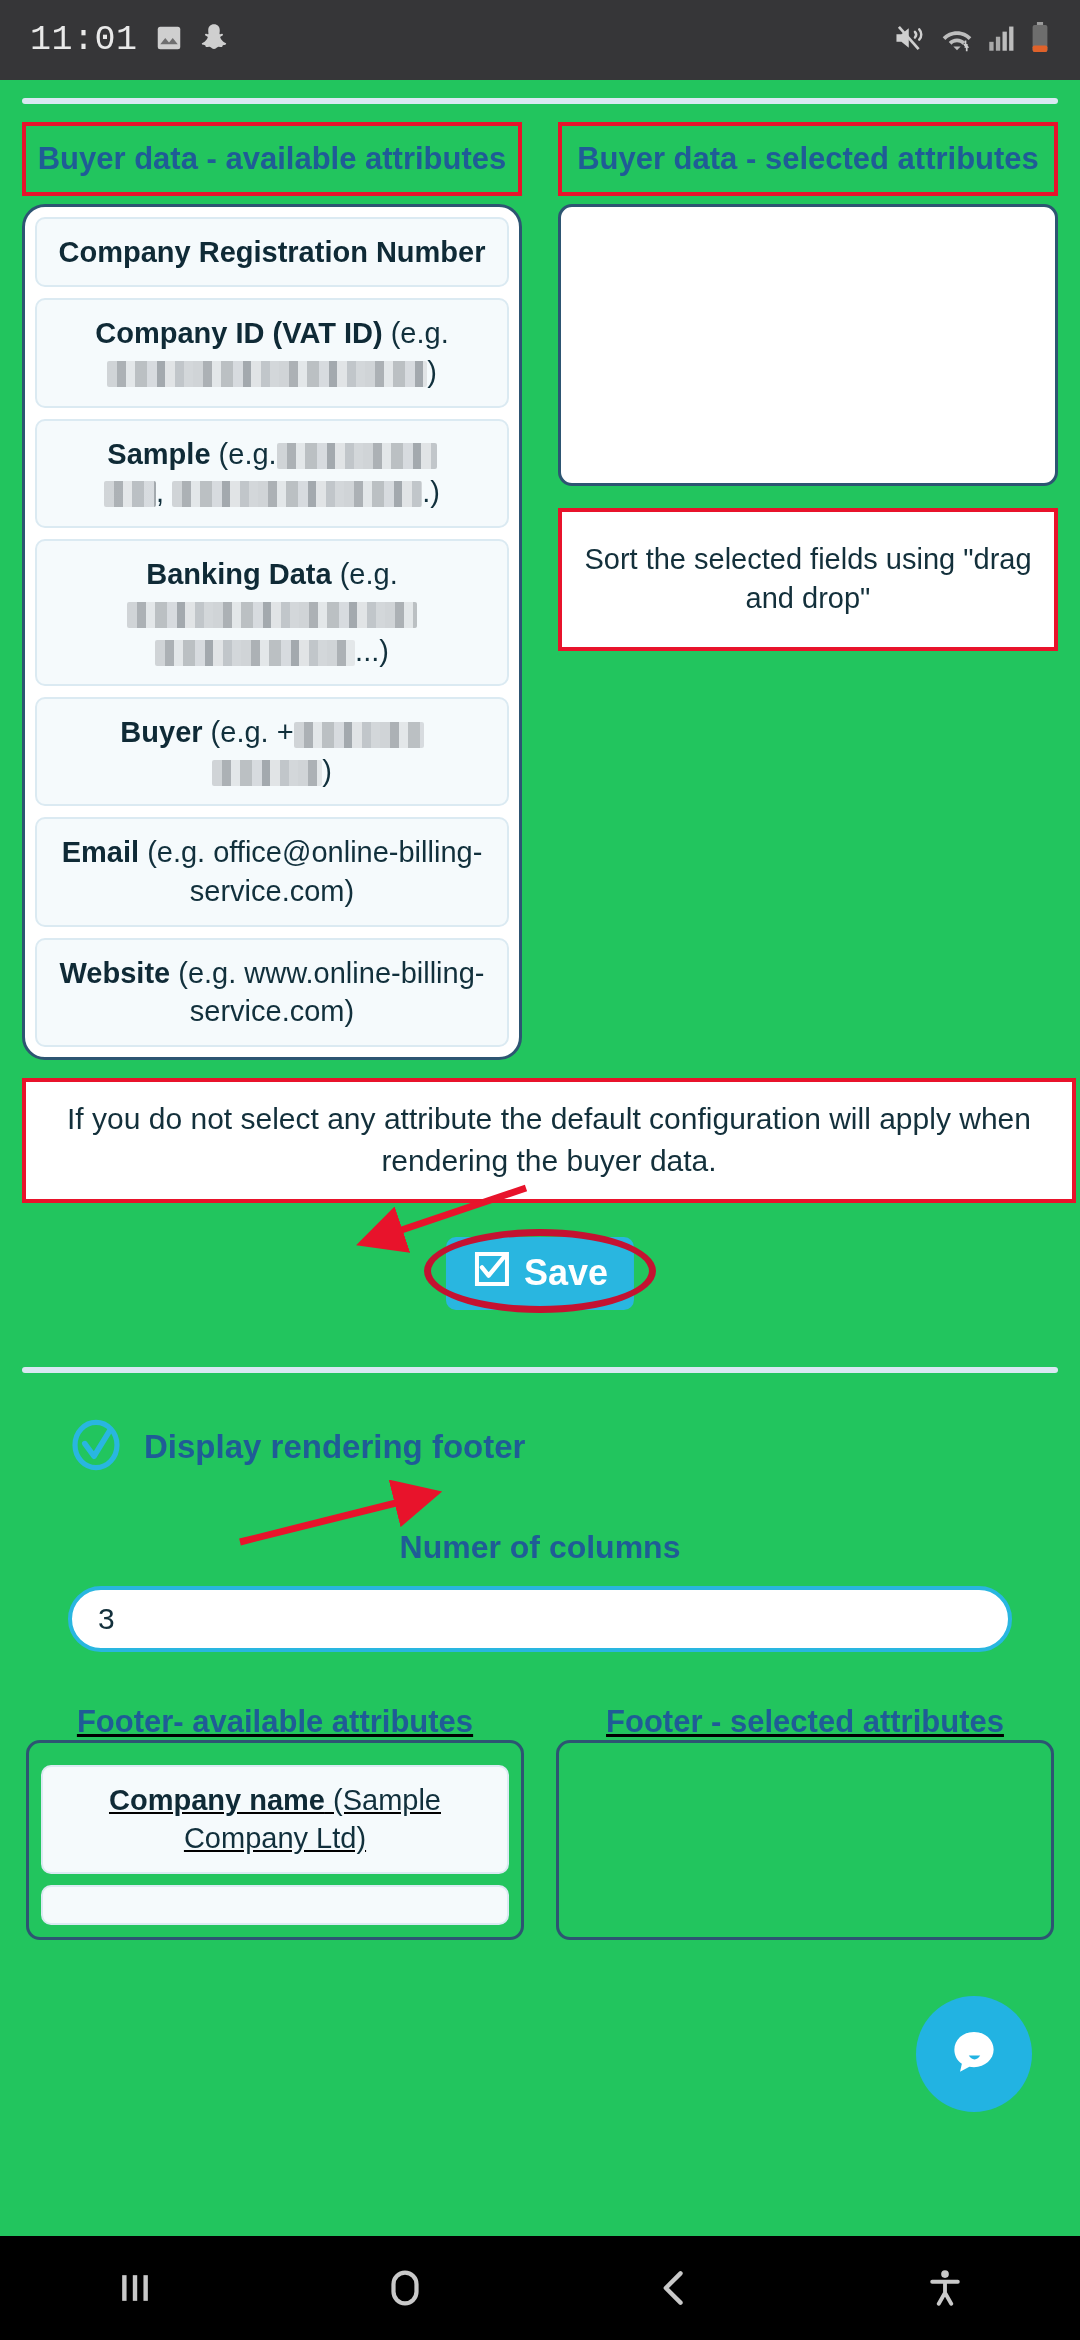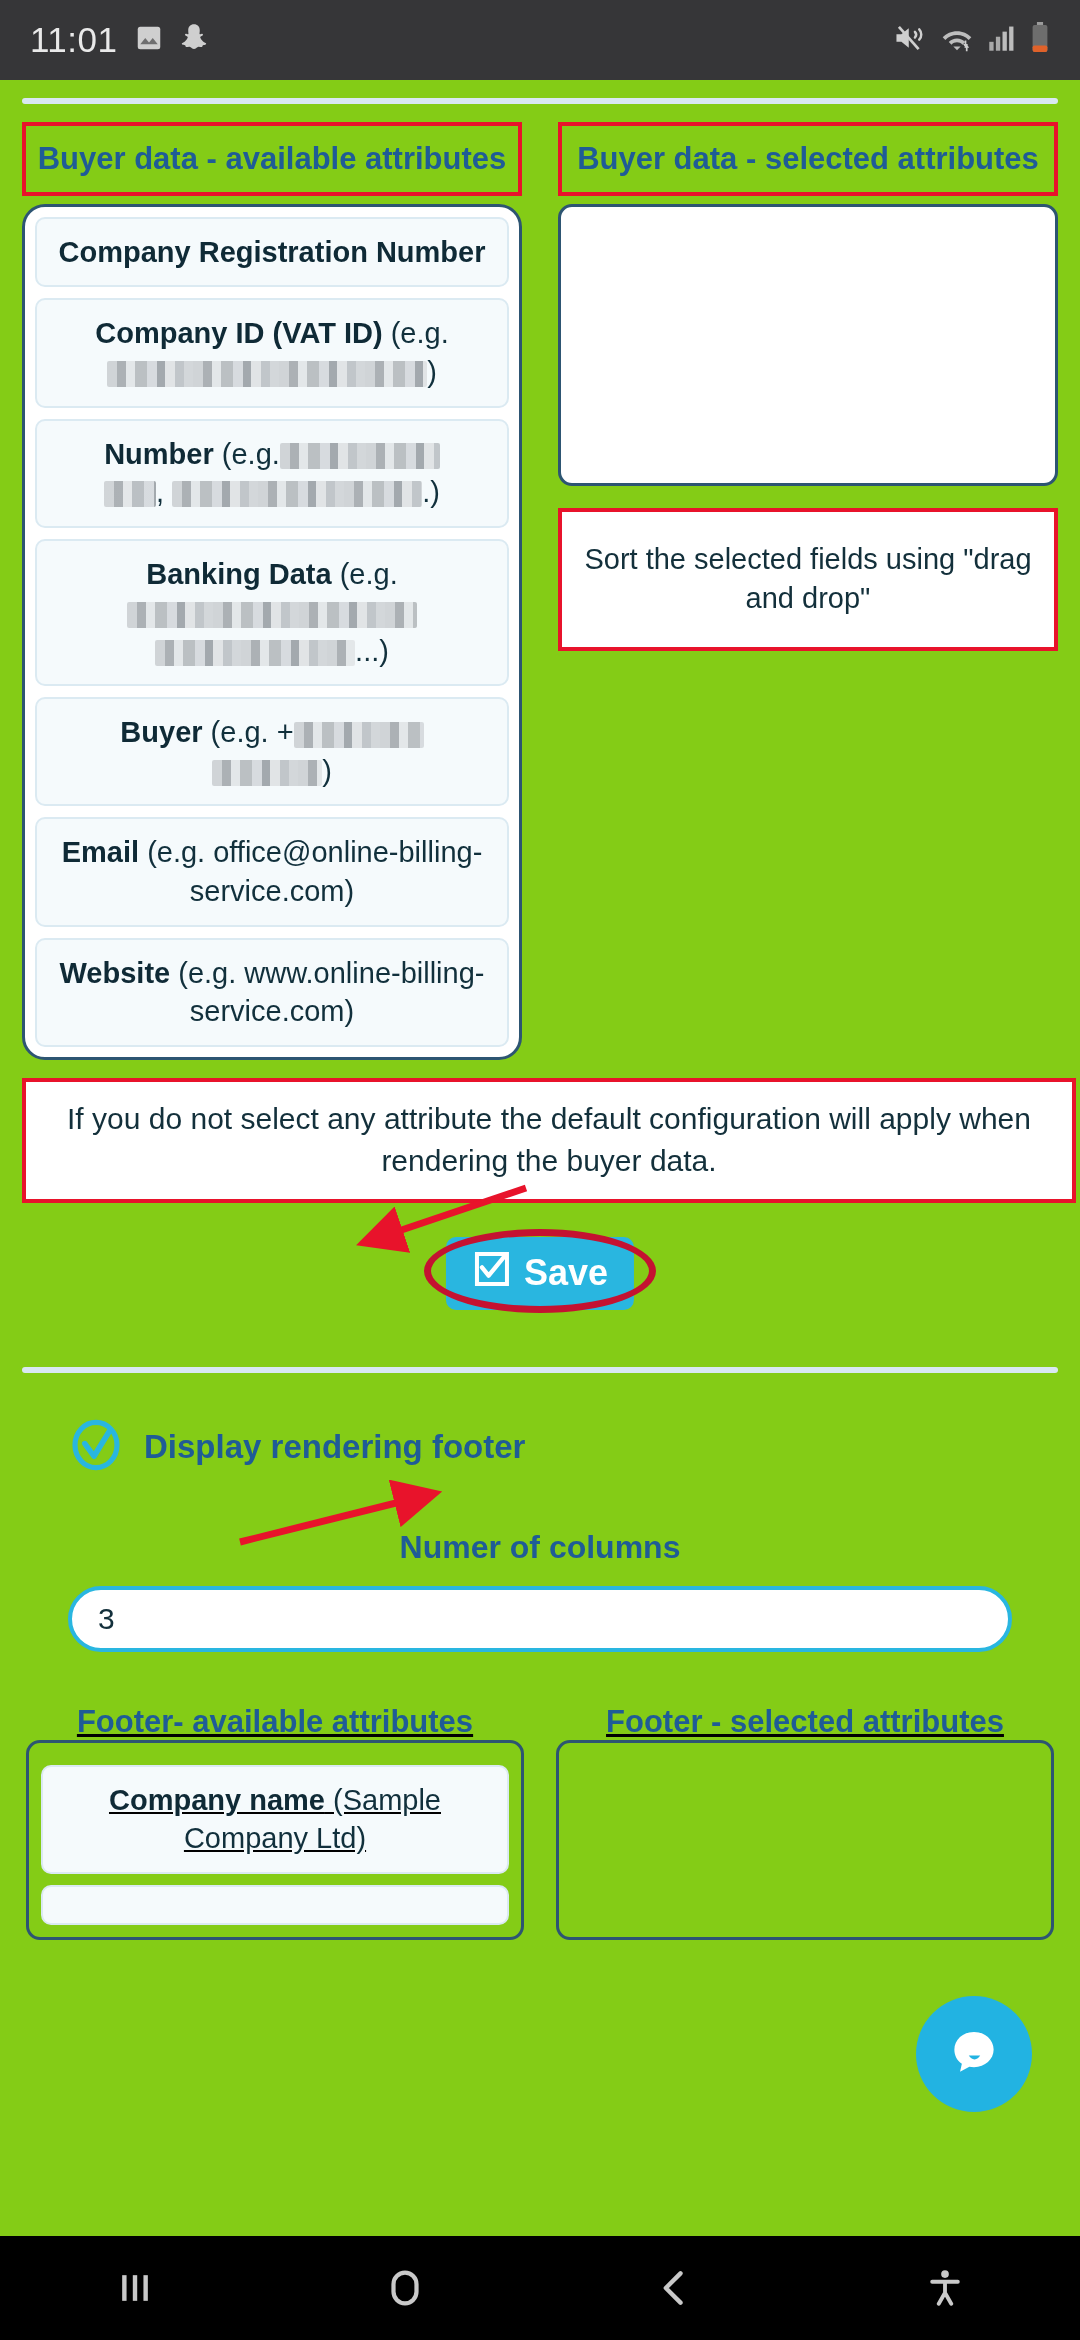--- a/index.html
+++ b/index.html
@@ -8,29 +8,29 @@
     background: #ffffff;
     font-family: "Liberation Sans", sans-serif;
     overflow: hidden;
   }
   #root { position: relative; width: 1080px; height: 2340px; background:#fff; }
 
   
   .statusbar {
     position: absolute; top:0; left:0; width:1080px; height:80px;
     background:#363638; color:#e8e8e8;
-    display:flex; align-items:center; padding:0 30px;
+    display:flex; align-items:center; padding:0 30px;font-family:Liberation Mono, monospace;
   }
   .sb-left { display:flex; align-items:center; gap:16px; }
   .sb-clock { font-size:35px; letter-spacing:0.5px; color:#e9e9e9; }
   .sb-right { margin-left:auto; display:flex; align-items:center; gap:14px; }
   .sb-icon { display:block; }
 
   
-  .content { position:absolute; top:80px; left:0; width:1080px; height:2180px; background:#84cc16; }
+  .content { position:absolute; top:80px; left:0; width:1080px; height:2180px; background:#22c55e; }
 
   .hrule { height:6px; background:#d9e8f2; margin:18px 22px 0 22px; border-radius:3px; }
 
   .cols { display:flex; padding: 0 22px; margin-top: 18px; gap: 0; }
   .col { width: 50%; }
   .col-left { padding-right: 18px; }
   .col-right { padding-left: 18px; }
 
   .panel-title {
     color:#1f5c96; font-weight:bold; font-size:31px; text-align:center;
@@ -202,21 +202,21 @@
             <span>Company Registration Number</span>
           </div>
 
           <div class="attr">
             <span>Company ID (VAT ID)</span>
             <span class="eg">(e.g.</span><br>
             <span class="blur" style="width:320px"></span><span class="eg">)</span>
           </div>
 
           <div class="attr">
-            <span>Number</span>
+            <span>Sample</span>
             <span class="eg">(e.g.</span><span class="blur" style="width:160px"></span><br>
             <span class="blur" style="width:52px"></span><span class="eg">, </span><span class="blur" style="width:250px"></span><span class="eg">.)</span>
           </div>
 
           <div class="attr">
             <span>Banking Data</span>
             <span class="eg">(e.g.</span><br>
             <span class="blur" style="width:290px"></span><br>
             <span class="blur" style="width:200px"></span><span class="eg">...)</span>
           </div>

